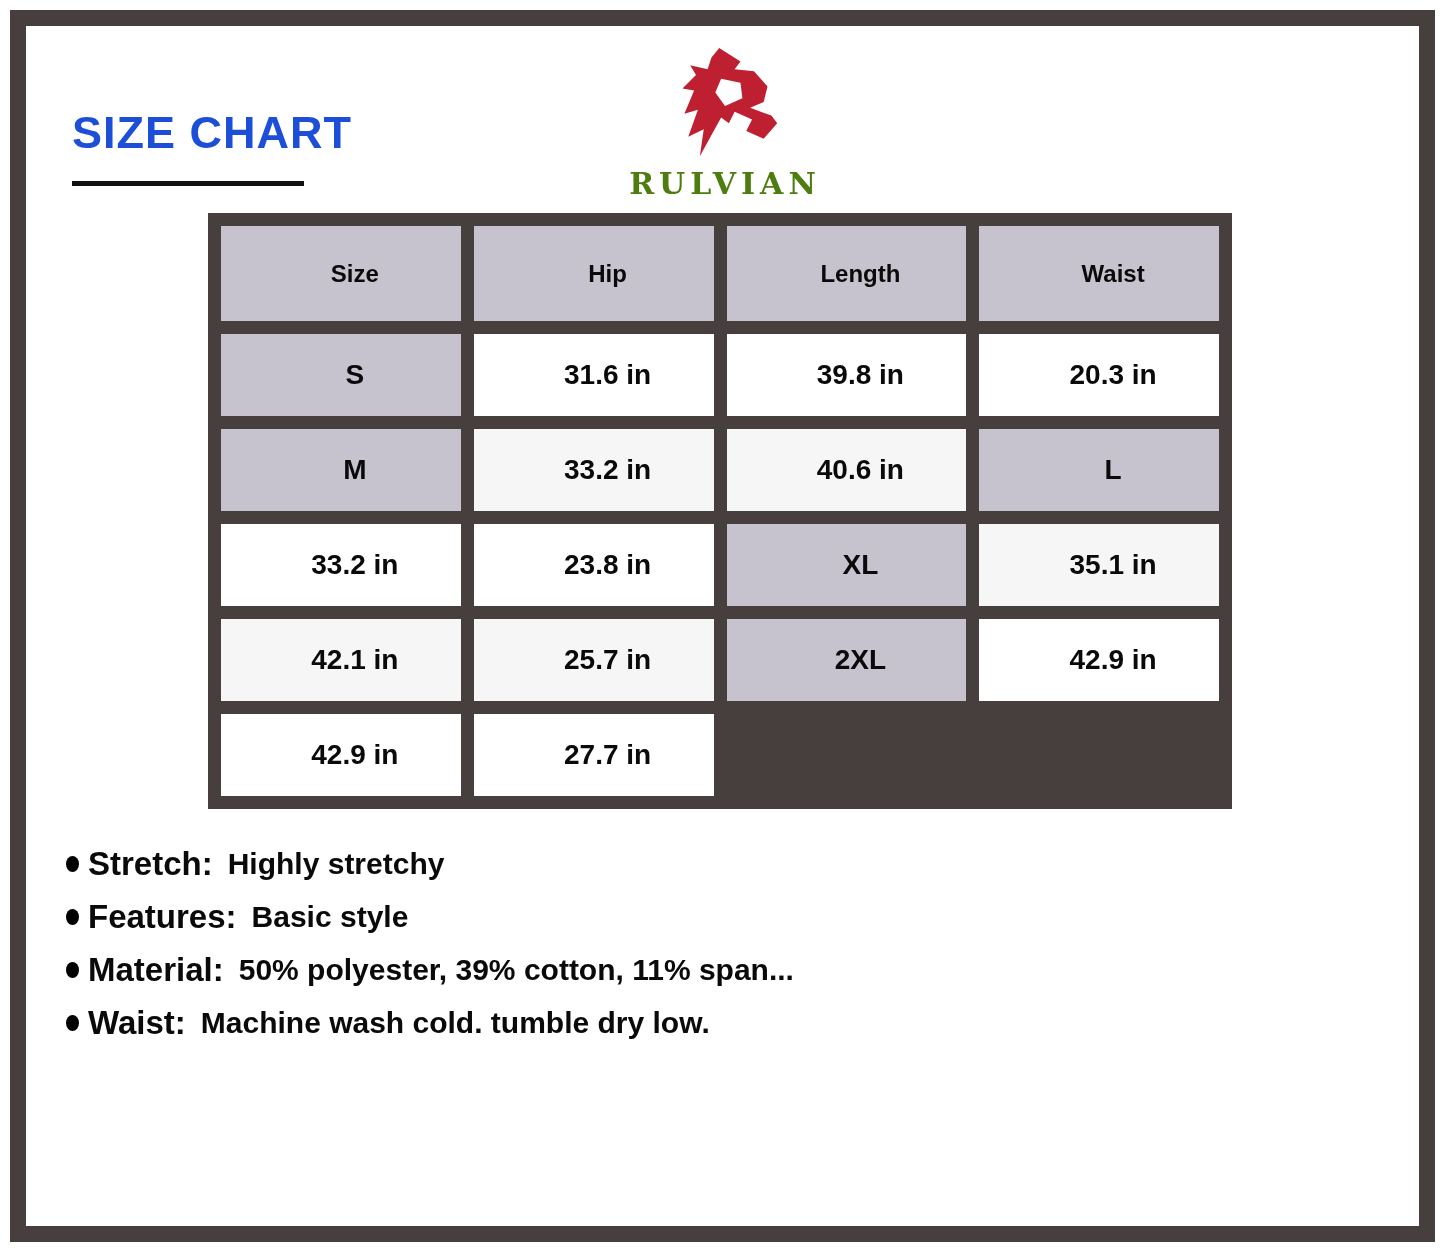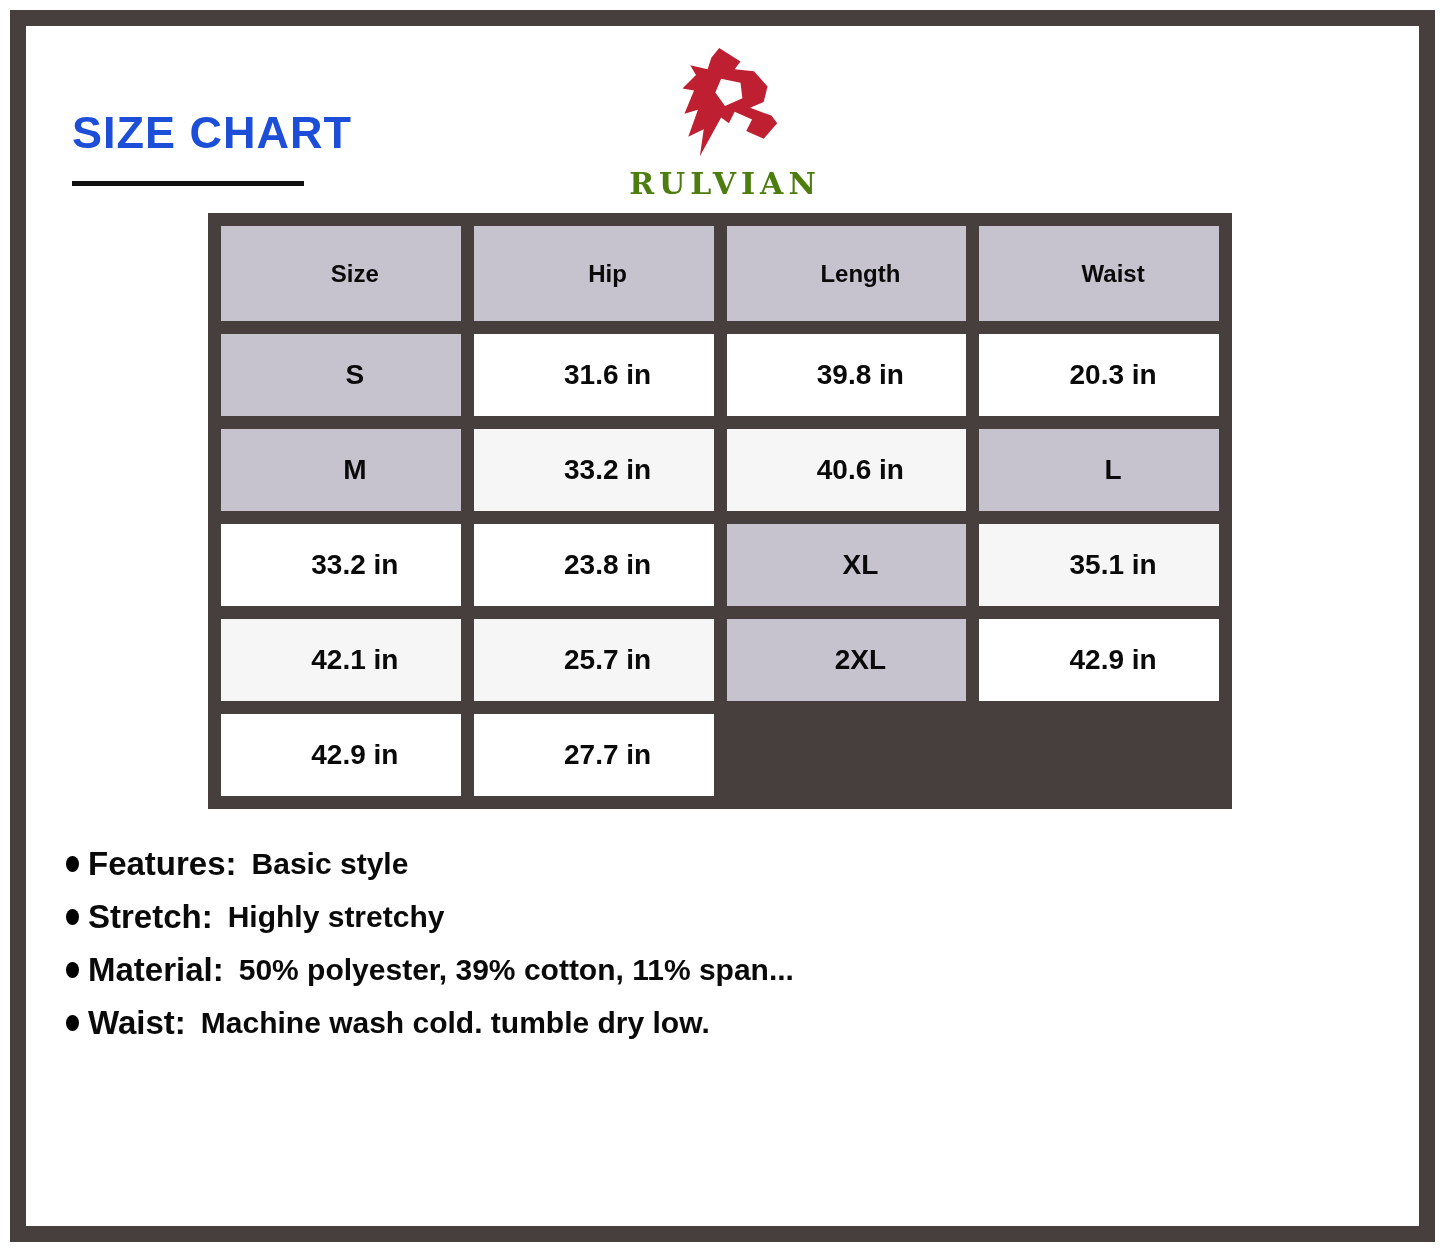--- a/index.html
+++ b/index.html
@@ -126,27 +126,27 @@
 
     <div class="cell size-col">2XL</div>
     <div class="cell">42.9 in</div>
     <div class="cell">42.9 in</div>
     <div class="cell">27.7 in</div>
   </div>
 
   <div class="details">
     <div class="detail-item">
       <span class="bullet-dot"></span>
-      <span class="detail-label">Features:</span>
-      <span class="detail-value">Basic style</span>
+      <span class="detail-label">Stretch:</span>
+      <span class="detail-value">Highly stretchy</span>
     </div>
     <div class="detail-item">
       <span class="bullet-dot"></span>
-      <span class="detail-label">Stretch:</span>
-      <span class="detail-value">Highly stretchy</span>
+      <span class="detail-label">Features:</span>
+      <span class="detail-value">Basic style</span>
     </div>
     <div class="detail-item">
       <span class="bullet-dot"></span>
       <span class="detail-label">Material:</span>
       <span class="detail-value">50% polyester, 39% cotton, 11% span...</span>
     </div>
     <div class="detail-item">
       <span class="bullet-dot"></span>
       <span class="detail-label">Waist:</span>
       <span class="detail-value">Machine wash cold. tumble dry low.</span>

